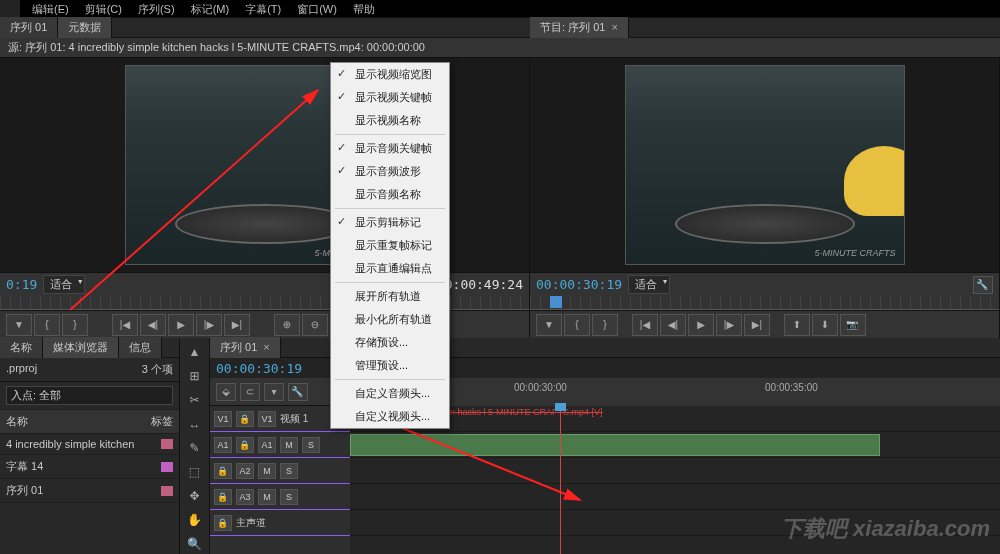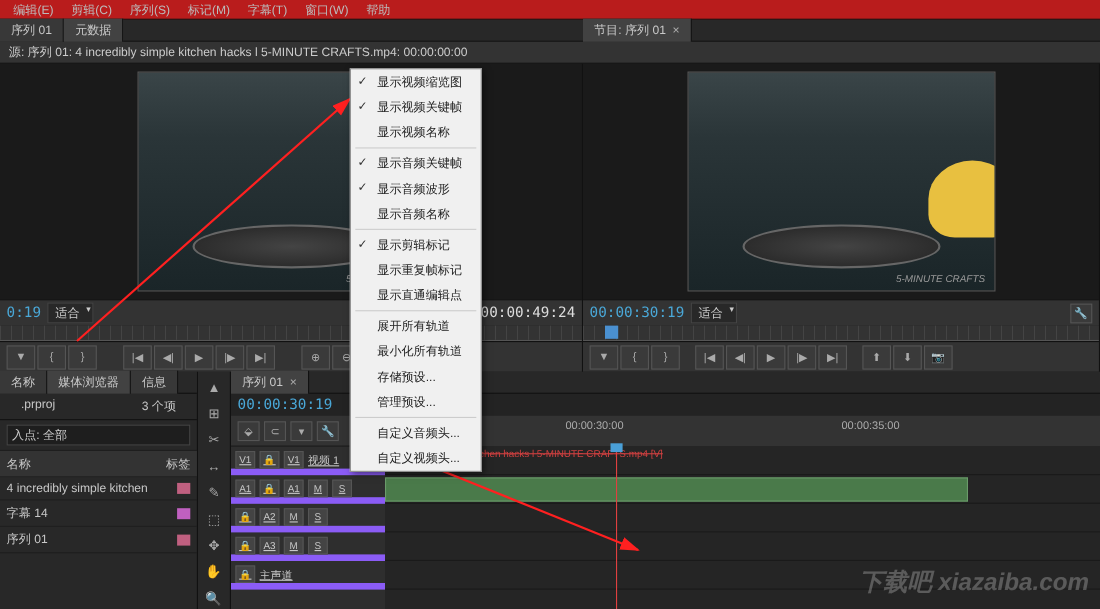--- a/index.html
+++ b/index.html
@@ -1,17 +1,17 @@
 <!DOCTYPE html>
 <html><head>
 <meta charset="utf-8">
 <style>
 * { margin: 0; padding: 0; box-sizing: border-box; font-family: "Microsoft YaHei", Arial, sans-serif; }
 body { background: #232323; color: #c8c8c8; font-size: 11px; width: 1000px; height: 554px; overflow: hidden; position: relative; }
-.menubar { height: 18px; background: #b91c1c; display: flex; padding-left: 4px; border-bottom: 1px solid #111; }
+.menubar { height: 18px; background: #000000; display: flex; padding-left: 4px; border-bottom: 1px solid #111; margin-left: 20px; }
 .menubar span { padding: 2px 8px; color: #bbb; }
 .panel-tabs { height: 20px; background: #282828; display: flex; align-items: center; border-bottom: 1px solid #111; }
 .tab { padding: 3px 10px; background: #383838; border-right: 1px solid #111; cursor: pointer; }
 .tab.active { background: #424242; }
 .tab .x { margin-left: 6px; color: #aaa; }
 .source-bar { height: 20px; background: #333; padding: 2px 8px; color: #ccc; border-bottom: 1px solid #111; }
 .monitors { display: flex; height: 280px; }
 .monitor { flex: 1; background: #1f1f1f; border-right: 1px solid #111; display: flex; flex-direction: column; }
 .video-area { flex: 1; display: flex; align-items: center; justify-content: center; background: #1a1a1a; position: relative; }
 .video-frame { width: 280px; height: 200px; background: linear-gradient(180deg, #3a4548 0%, #2a3538 30%, #1a2528 100%); border: 1px solid #555; position: relative; overflow: hidden; }
@@ -24,51 +24,51 @@
 .timecode.end { color: #ddd; margin-left: auto; }
 .dropdown { background: #282828; border: 1px solid #444; padding: 1px 12px 1px 6px; color: #ccc; position: relative; }
 .dropdown::after { content: "▾"; position: absolute; right: 2px; font-size: 8px; }
 .icon-btn { width: 20px; height: 18px; background: #3a3a3a; border: 1px solid #555; display: inline-flex; align-items: center; justify-content: center; color: #aaa; cursor: pointer; font-size: 10px; }
 .transport { height: 28px; background: #333; display: flex; align-items: center; gap: 2px; padding: 0 6px; border-top: 1px solid #111; }
 .transport .icon-btn { width: 26px; height: 22px; }
 .ruler { height: 14px; background: linear-gradient(to right, #444 0, #444 1px, #333 1px, #333 10px); background-size: 10px 100%; border-bottom: 1px solid #555; position: relative; }
 .playhead-marker { position: absolute; top: 0; width: 12px; height: 12px; background: #4a90d0; }
 
 
-.context-menu { position: absolute; left: 318px; top: 62px; width: 120px; background: #f0f0f0; border: 1px solid #888; box-shadow: 2px 2px 6px rgba(0,0,0,0.5); z-index: 100; color: #222; }
+.context-menu { position: absolute; left: 330px; top: 62px; width: 120px; background: #f0f0f0; border: 1px solid #888; box-shadow: 2px 2px 6px rgba(0,0,0,0.5); z-index: 100; color: #222; }
 .context-menu .item { padding: 4px 8px 4px 24px; position: relative; font-size: 11px; cursor: pointer; }
 .context-menu .item.checked::before { content: "✓"; position: absolute; left: 6px; color: #333; }
 .context-menu .sep { height: 1px; background: #ccc; margin: 2px 4px; }
 
 
 .lower { display: flex; height: 220px; }
 .project-panel { width: 180px; background: #282828; border-right: 1px solid #111; }
 .tools-panel { width: 30px; background: #282828; border-right: 1px solid #111; display: flex; flex-direction: column; align-items: center; padding-top: 4px; gap: 4px; }
 .tool-icon { width: 20px; height: 20px; display: flex; align-items: center; justify-content: center; color: #aaa; cursor: pointer; font-size: 12px; }
 .timeline-panel { flex: 1; background: #232323; display: flex; flex-direction: column; }
 .timeline-header { height: 20px; display: flex; align-items: center; padding: 0 6px; }
 .time-ruler-area { height: 28px; background: #2a2a2a; display: flex; border-bottom: 1px solid #111; }
 .track-header-col { width: 140px; background: #333; border-right: 1px solid #111; }
 .ruler-col { flex: 1; position: relative; }
 .time-ruler { height: 28px; display: flex; align-items: center; position: relative; background: #333; }
 .time-mark { position: absolute; top: 4px; font-size: 10px; color: #aaa; }
 .tracks { flex: 1; display: flex; }
 .track-headers { width: 140px; background: #2e2e2e; }
-.track-row { height: 26px; border-bottom: 6px solid #8b5cf6; display: flex; align-items: flex-end; padding: 0 4px; gap: 4px; font-size: 10px; text-decoration: underline; }
+.track-row { height: 26px; border-bottom: 1px solid #8b5cf6; display: flex; align-items: center; padding: 0 4px; gap: 4px; font-size: 10px; }
 .track-toggle { width: 18px; height: 16px; background: #444; border: 1px solid #555; display: inline-flex; align-items: center; justify-content: center; font-size: 9px; }
 .track-content { flex: 1; position: relative; background: #252525; }
 .track-lane { height: 26px; border-bottom: 1px solid #1a1a1a; position: relative; }
 .clip { position: absolute; top: 2px; height: 22px; background: #7a5bb0; border: 1px solid #9a7bd0; font-size: 9px; padding: 2px 4px; overflow: hidden; white-space: nowrap; color: #eee; }
 .clip.audio { background: #4a7a4a; border-color: #6a9a6a; }
 .clip-label-tiny { position: absolute; left: 0; right: 120px; top: 1px; height: 10px; color: #d04040; font-size: 9px; overflow: hidden; text-decoration: line-through; }
 .playhead { position: absolute; top: 0; bottom: 0; width: 1px; background: #e04040; z-index: 5; }
 .playhead::before { content: ""; position: absolute; top: -3px; left: -5px; width: 11px; height: 8px; background: #4aa0d8; }
 
 
-.proj-head { padding: 4px 19px; border-bottom: 1px solid #111; display: flex; justify-content: space-between; }
+.proj-head { padding: 4px 6px; border-bottom: 1px solid #111; display: flex; justify-content: space-between; }
 .proj-row { padding: 4px 6px; display: flex; align-items: center; gap: 6px; border-bottom: 1px solid #1e1e1e; }
 .tag-swatch { width: 12px; height: 10px; }
 .field { background: #1e1e1e; border: 1px solid #444; padding: 1px 4px; color: #ccc; }
 
 
 .arrow { position: absolute; pointer-events: none; z-index: 90; }
 .arrow-line { stroke: #ff2020; stroke-width: 2; fill: none; }
 .arrow-head { fill: #ff2020; }
 .img-watermark { position: absolute; right: 10px; bottom: 10px; color: rgba(255,255,255,0.25); font-size: 22px; font-weight: bold; font-style: italic; z-index: 200; }
 </style>

